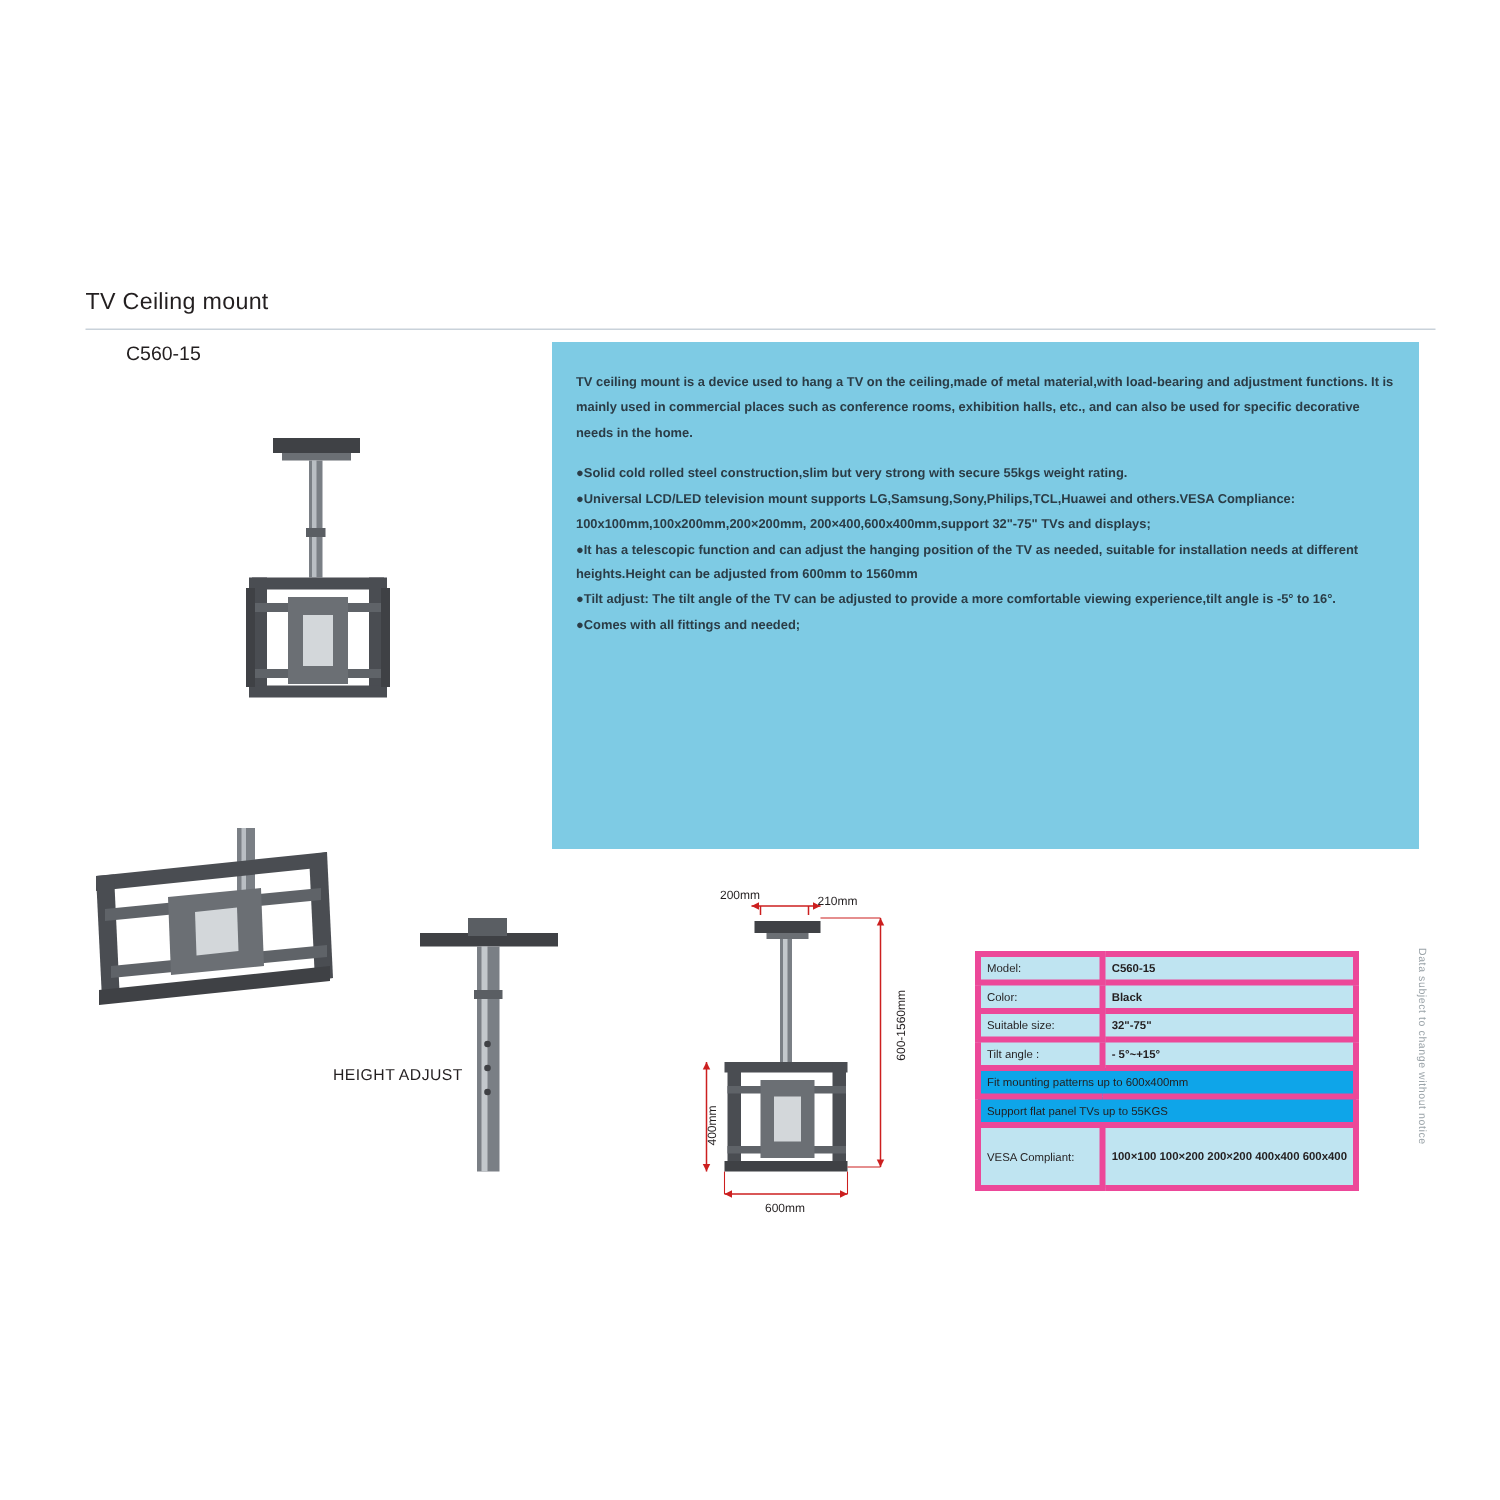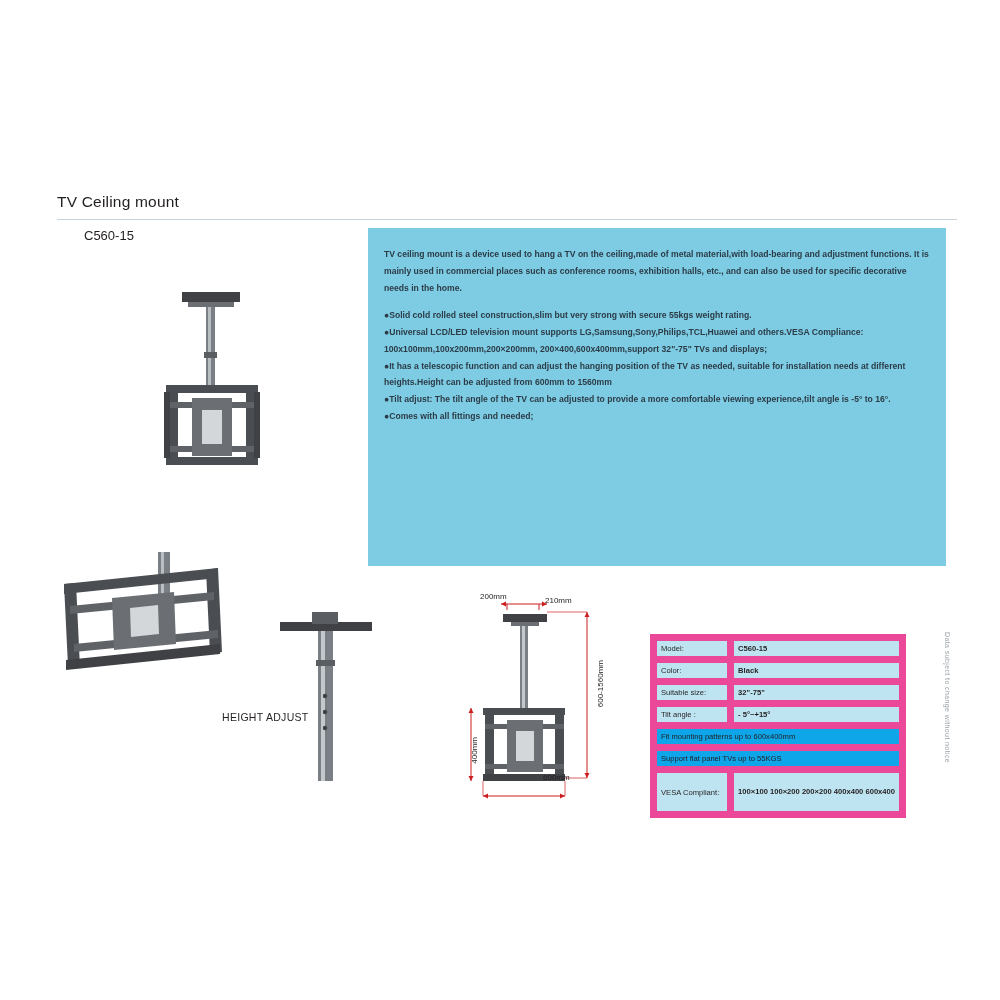--- a/index.html
+++ b/index.html
@@ -50,21 +50,21 @@
     font-size:10.5px;letter-spacing:.3px;color:#231f20;
   }
 
   
   .spec{
     position:absolute;left:650px;top:634px;width:256px;
     border-collapse:collapse;
     font-size:7.6px;color:#231f20;
   }
   .spec td{
-    border:7px solid #ec4899;
+    border:4px solid #ec4899;
     padding:2px 4px;
     height:11px;
     vertical-align:middle;
     background:#bfe4f1;
     white-space:nowrap;
   }
   .spec td.k{width:118px;}
   .spec td.v{width:134px;font-weight:bold;}
   .spec tr.wide td{background:#0ea5e9;}
   .spec td.vesa-k{height:34px;margin-left:36px;}
@@ -191,21 +191,21 @@
     <polygon points="28,208 33,205.5 33,210.5" fill="#cc1f1f"></polygon>
     <polygon points="110,208 105,205.5 105,210.5" fill="#cc1f1f"></polygon>
     <line x1="28" y1="193" x2="28" y2="208" stroke="#cc1f1f" stroke-width="0.7"></line>
     <line x1="110" y1="193" x2="110" y2="208" stroke="#cc1f1f" stroke-width="0.7"></line>
   </svg>
 
   <div class="dim-txt" style="left:480px;top:592px;">200mm</div>
   <div class="dim-txt" style="left:545px;top:596px;">210mm</div>
   <div class="dim-txt dim-rot" style="left:596px;top:660px;">600-1560mm</div>
   <div class="dim-txt dim-rot" style="left:470px;top:737px;">400mm</div>
-  <div class="dim-txt" style="left:510px;top:773px;margin-left:33px;">600mm</div>
+  <div class="dim-txt" style="left:510px;top:801px;">600mm</div>
 
   <table class="spec">
     <tbody>
       <tr>
         <td class="k">Model:</td>
         <td class="v">C560-15</td>
       </tr>
       <tr>
         <td class="k">Color:</td>
         <td class="v">Black</td>

